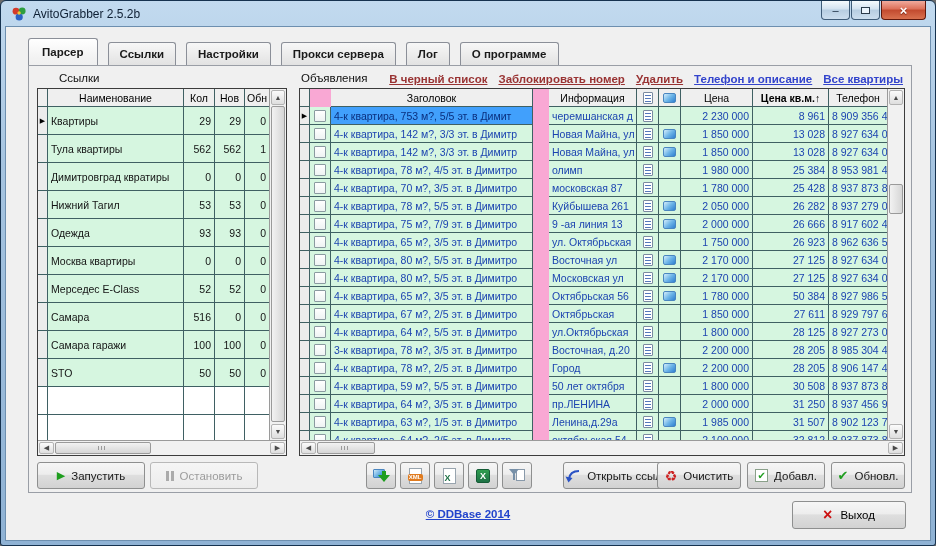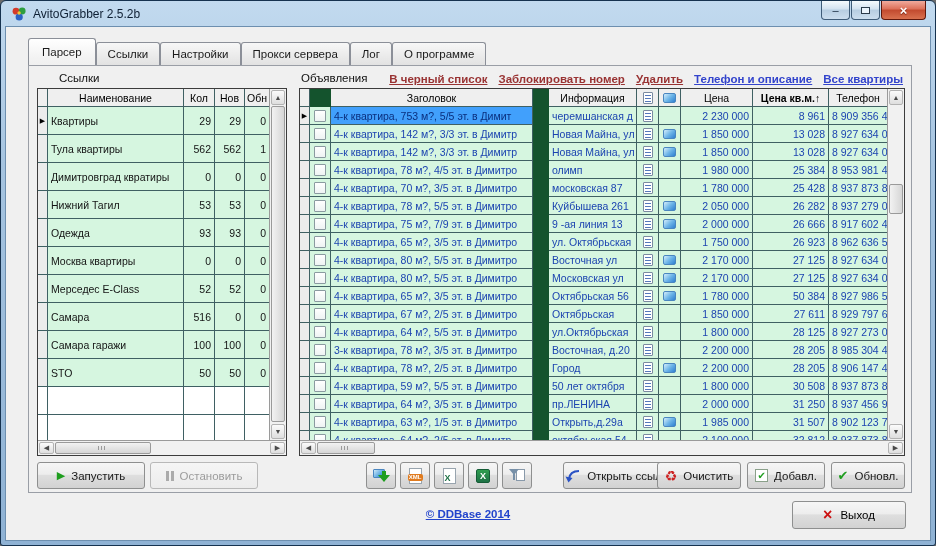--- a/index.html
+++ b/index.html
@@ -24,38 +24,38 @@
     background:linear-gradient(#f0ab9d,#dc6f58 45%,#c24a2f 50%,#d9714f); text-shadow:0 1px 1px #7a2718; font-size:13px; }
 
   
   .client { position:absolute; left:4px; right:4px; top:25px; bottom:4px; background:#f0f0f0;
     border:1px solid #6d8faf; }
 
   
   .tabs { position:absolute; left:22px; top:12px; height:26px; display:flex; align-items:flex-end; z-index:3; }
   .tab { height:23px; padding:0 11px; display:flex; align-items:center; cursor:pointer;
     background:linear-gradient(#f7f7f7,#e2e2e2); border:1px solid #8b8f98; border-bottom:none;
-    border-radius:3px 3px 0 0; margin-right:0; font-size:11.5px; color:#1a1a1a; white-space:nowrap; }
+    border-radius:3px 3px 0 0; margin-right:10px; font-size:11.5px; color:#1a1a1a; white-space:nowrap;font-weight:bold; }
   .tab.active { height:27px; padding:0 13px; background:linear-gradient(#ffffff,#f2f2f2 75%,#f0f0f0); z-index:4; }
 
   .page { position:absolute; left:22px; top:38px; width:884px; height:428px;
     background:#f0f0f0; border:1px solid #9a9ea6; z-index:2; }
 
   .section-label { position:absolute; font-size:11.5px; color:#101010; }
   #lbl-links { left:30px; top:6px; }
   #lbl-ads   { left:272px; top:6px; }
 
   .links-row { position:absolute; top:7px; right:8px; display:flex; gap:11px;
     font-size:11.5px; font-weight:bold; white-space:nowrap; }
   .links-row a { text-decoration:underline; cursor:pointer; }
   .link-danger { color:#993333; }
   .link-primary { color:#3344cc; }
 
   
-  .grid { position:absolute; background:#14532d; border:1px solid #3c3c3c; overflow:hidden; font-size:10.5px; }
+  .grid { position:absolute; background:#f9a8d4; border:1px solid #3c3c3c; overflow:hidden; font-size:10.5px; }
   #leftGrid  { left:8px;   top:22px; width:250px; height:368px; }
   #rightGrid { left:270px; top:22px; width:606px; height:368px; }
 
   .g-body { position:absolute; left:0; top:0; right:17px; bottom:15px; overflow:hidden; }
   .g-head, .g-row { display:flex; width:100%; }
   .g-head { height:18px; }
   .cell { flex:0 0 auto; border-right:1px solid #3f6063; border-bottom:1px solid #3f6063;
     padding:1px 3px; overflow:hidden; white-space:nowrap; display:flex; align-items:center; }
   .g-head .cell { background:#efefef; color:#000; justify-content:center; padding:1px 2px; }
   .c-ind { width:10px; padding:0; background:#ececec; justify-content:center; }
@@ -689,21 +689,21 @@
     <div class="cell c-price">2 000 000</div>
     <div class="cell c-m2">31 250</div>
     <div class="cell c-phone">8 937 456 9</div>
   </div>
               <div class="g-row ads-row">
     <div class="cell c-ind"></div>
     <div class="cell c-vip">
                   <span class="cb"></span>
                 </div>
     <div class="cell c-title">4-к квартира, 63 м?, 1/5 эт. в Димитро</div>
-    <div class="cell c-info">Открыть,д.29а</div>
+    <div class="cell c-info">Ленина,д.29а</div>
     <div class="cell c-ic">
                   <span class="doc-ic"></span>
                 </div>
     <div class="cell c-ic">
                   <span class="img-ic"></span>
                 </div>
     <div class="cell c-price">1 985 000</div>
     <div class="cell c-m2">31 507</div>
     <div class="cell c-phone">8 902 123 7</div>
   </div>

